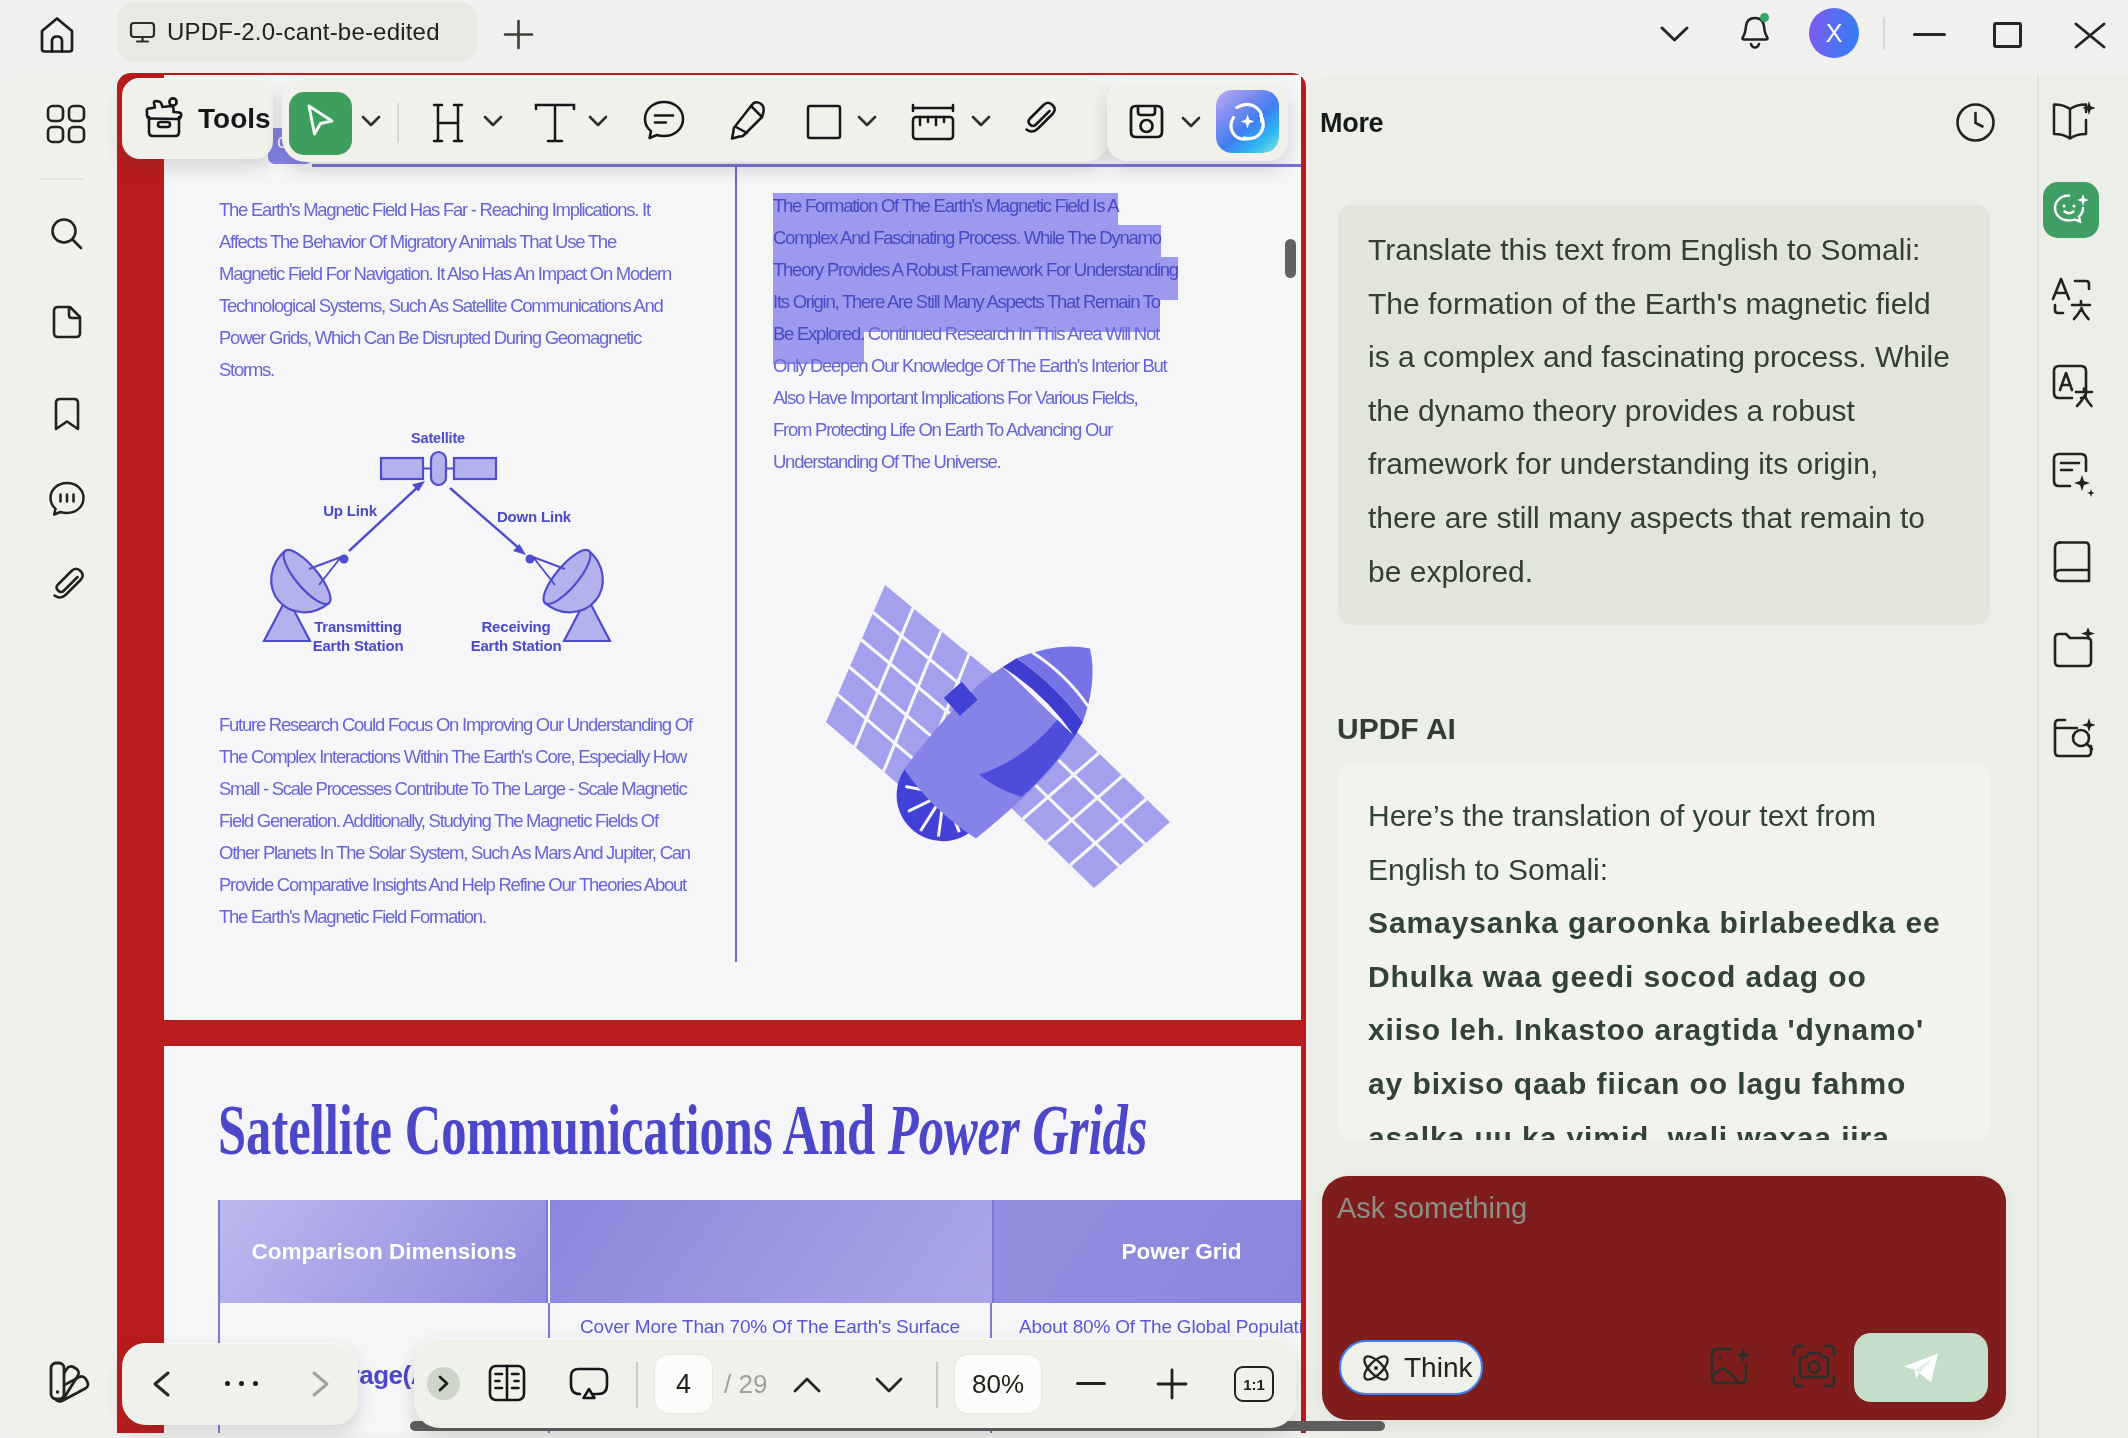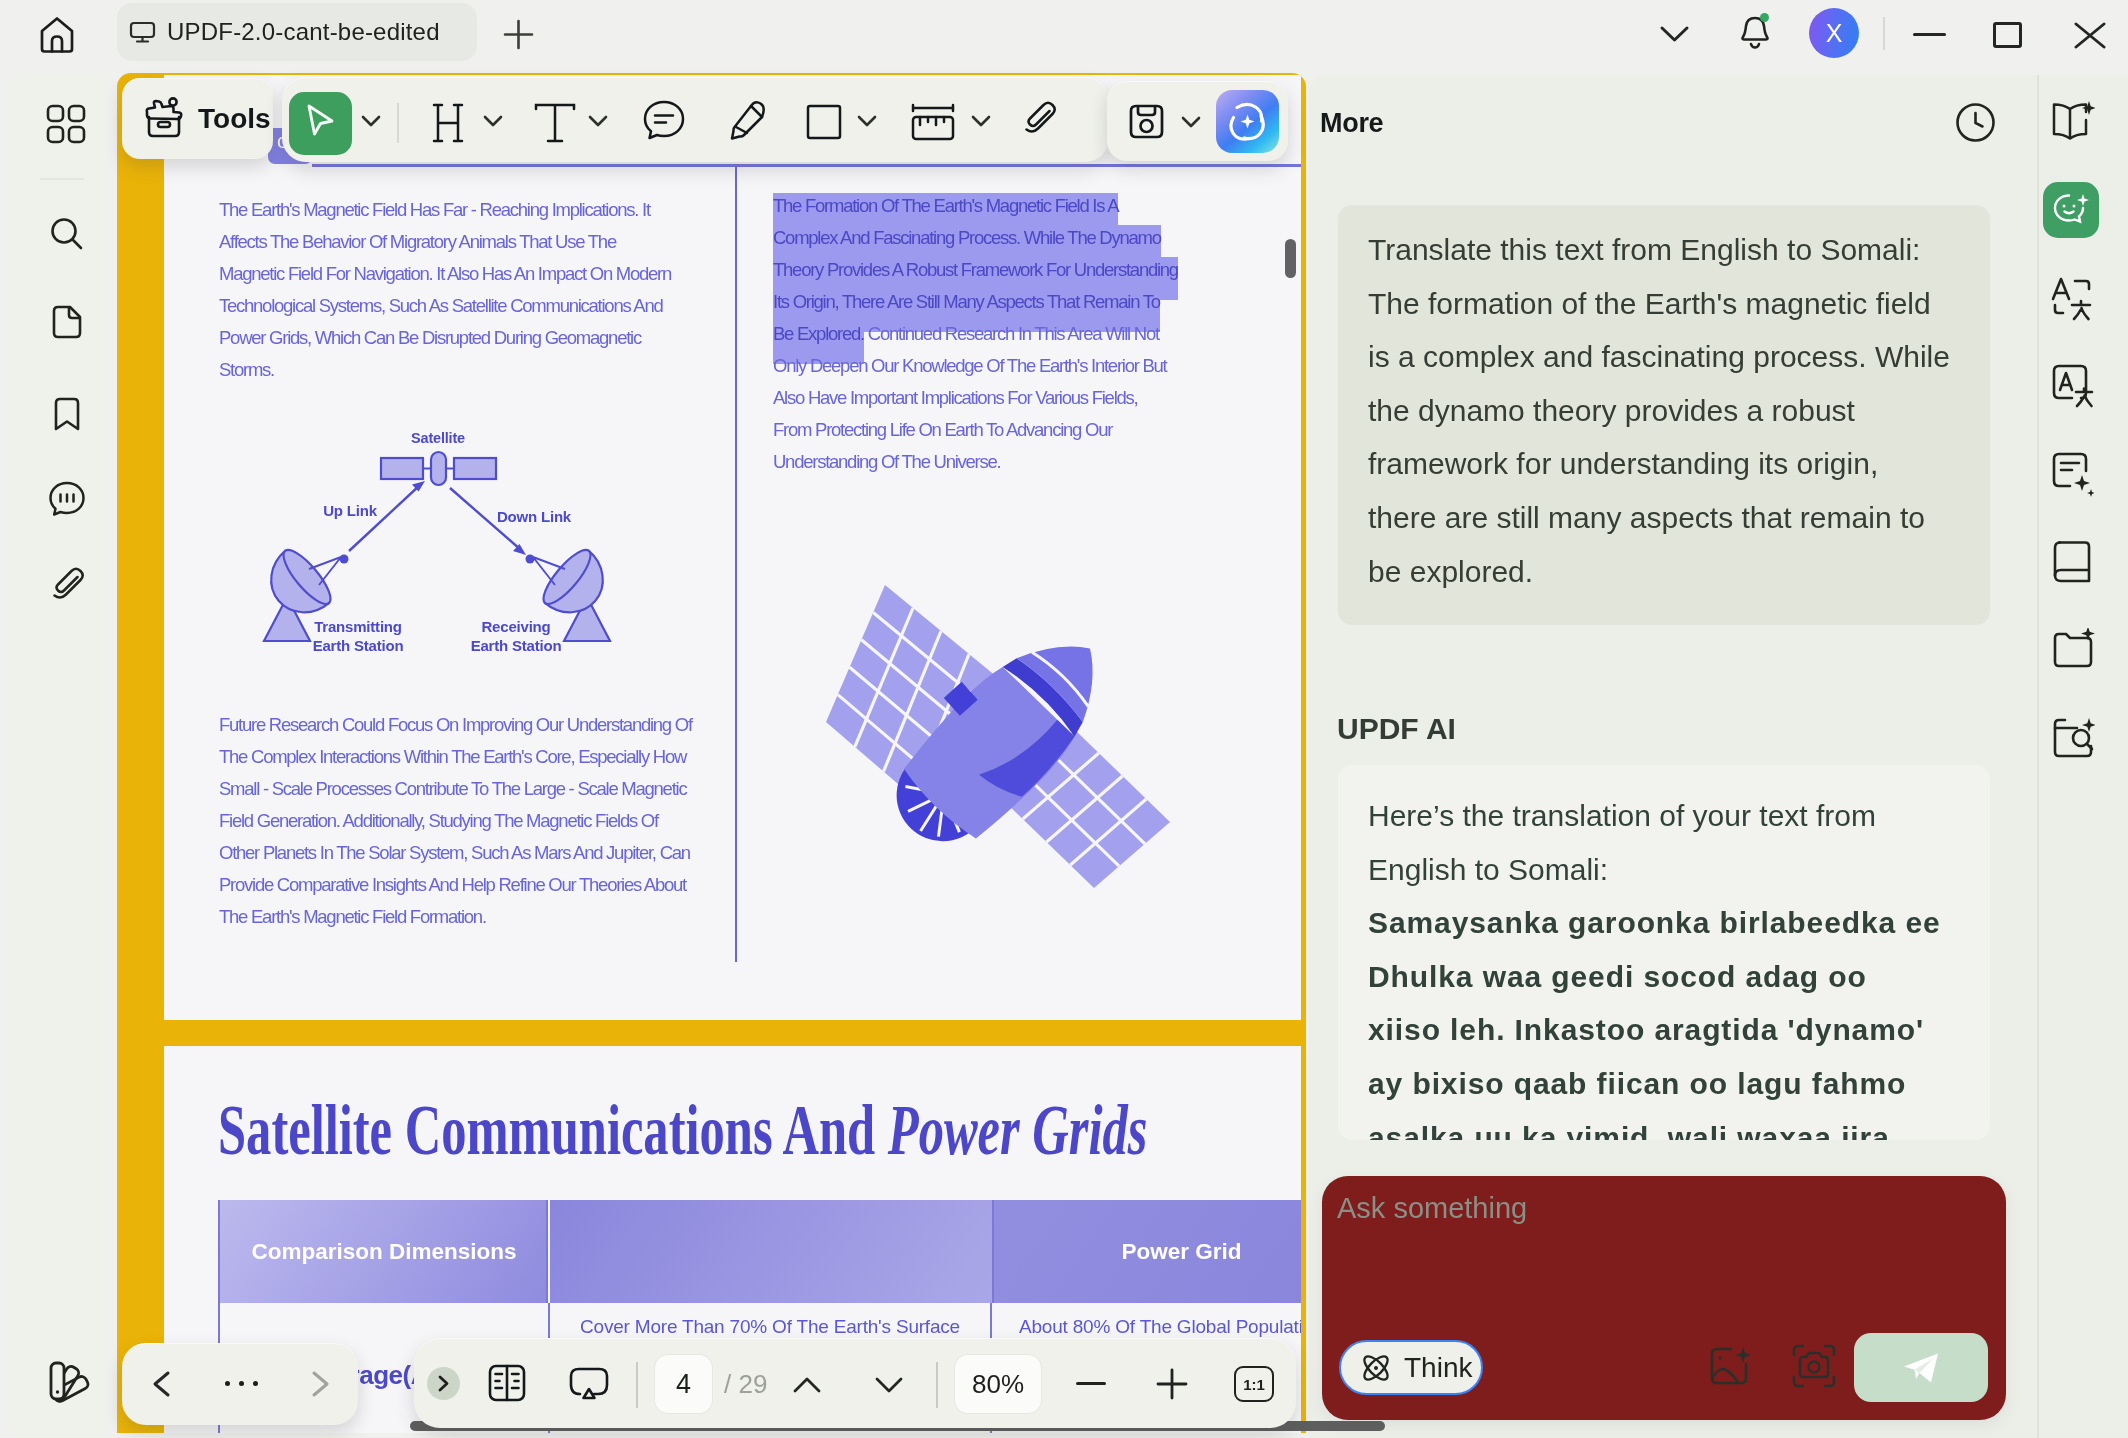--- a/index.html
+++ b/index.html
@@ -7,21 +7,21 @@
   body { background:#f0f0ee; font-family:"Liberation Sans", sans-serif; position:relative; }
   .abs { position:absolute; }
   svg { display:block; }
   
   #tab { left:117px; top:3px; width:360px; height:58px; background:#e7e9e4; border-radius:15px;
          display:flex; align-items:center; }
   #tab .label { font-size:24px; color:#20231d; margin-left:11px; letter-spacing:0.2px; }
   
   #sidebar { left:10px; top:75px; width:96px; height:1363px; background:#eff1eb; border-radius:14px; }
   
-  #docarea { left:117px; top:73px; width:1189px; height:1360px; background:#eab308; border-radius:14px 14px 0 0; overflow:hidden; }
+  #docarea { left:117px; top:73px; width:1189px; height:1360px; background:#b91c1c; border-radius:14px 14px 0 0; overflow:hidden; }
   .page { position:absolute; left:47px; width:1137px; background:#f6f5f8; overflow:hidden; }
   #page1 { top:2px; height:945px; }
   #page2 { top:973px; height:392px; }
   .pdftext { color:#6765d8; font-size:18.5px; line-height:32px; letter-spacing:-1.25px; }
   .hl { background:#9c9aee; color:#4b48c6; padding:2px 0 20px; }
   
   .pill { position:absolute; background:#eff1ea; border-radius:24px; box-shadow:0 8px 18px rgba(60,60,55,0.18), 0 1px 0 rgba(255,255,255,.6) inset; }
   
   #chat { left:1309px; top:75px; width:819px; height:1363px; background:#eceee8; border-radius:18px 0 0 0; }
   #chat .divider { position:absolute; left:728px; top:0; width:2px; height:1363px; background:#dfe1da; }

